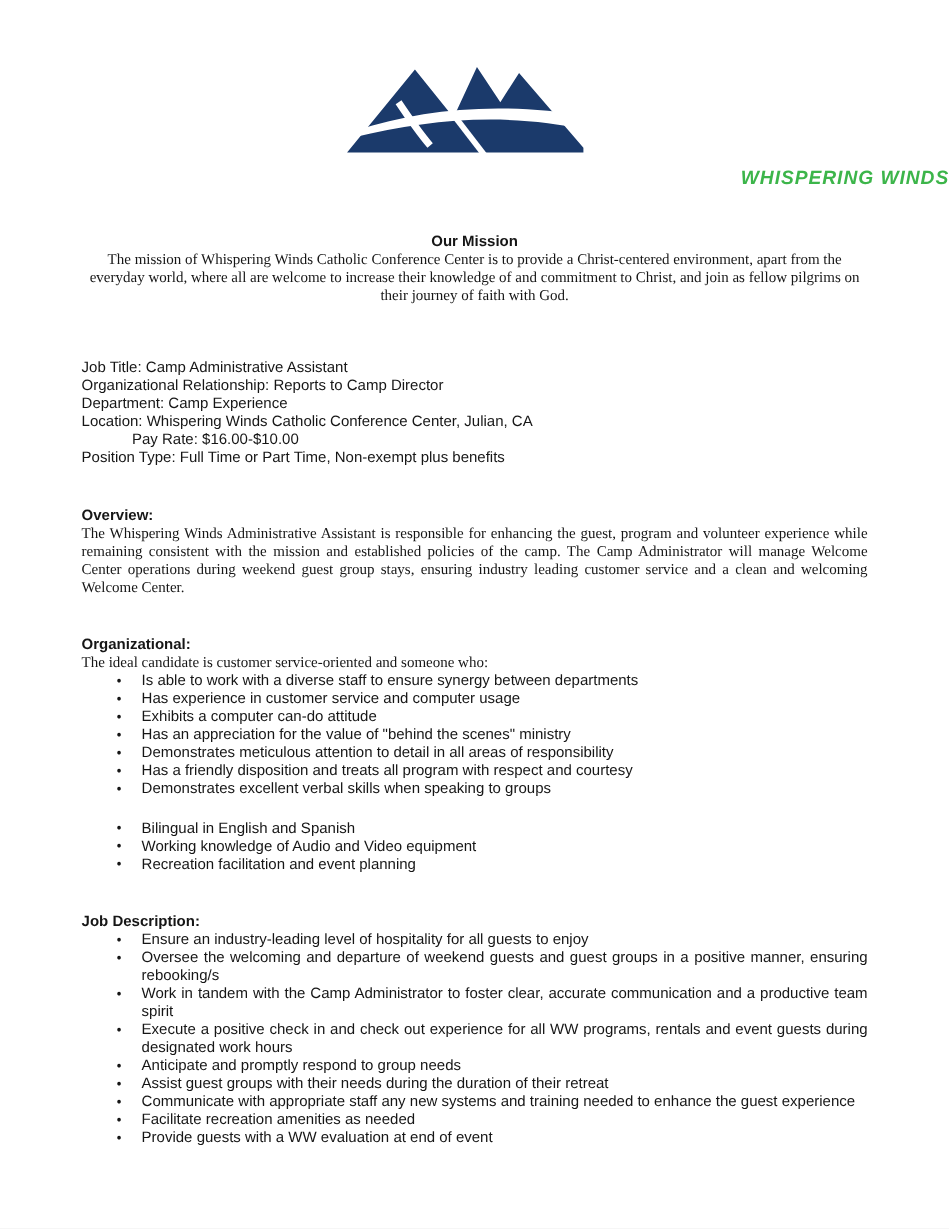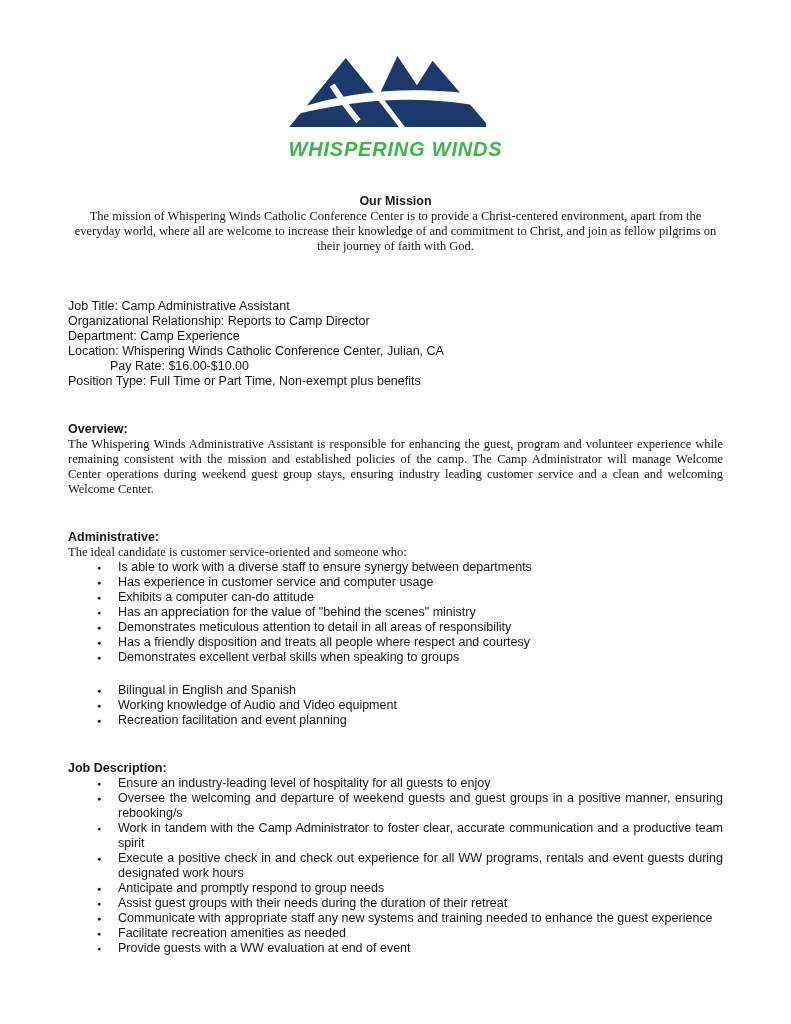--- a/index.html
+++ b/index.html
@@ -13,21 +13,21 @@
   p { margin:0;font-family:Liberation Serif, serif; }
   .center { text-align:center; }
   .justify { text-align:justify; }
   .h { font-weight:bold;margin-top:33px; }
 
   
   .logo-wrap { padding-top:53px; text-align:center; }
   .logo-art { display:block; margin:0 auto; width:225px; height:78px; }
   .brand {
     margin-top:6px; font-weight:bold; font-style:italic;
-    font-size:20px; line-height:24px; letter-spacing:0.8px;
+    font-size:16px; line-height:24px; letter-spacing:0.8px;text-align:right;
   }
 
   
   .mission { margin-top:27px; }
   .job-details { margin-top:45px; }
   .sec-overview { margin-top:14px; }
   .sec-qualifications { margin-top:10px; }
   .sec-experience { margin-top:18px; }
   .sec-jobdesc { margin-top:15px; }
 
@@ -94,29 +94,29 @@
         <span class="dvalue">Full Time or Part Time, Non-exempt plus benefits</span>
       </div>
     </div>
 
     <div class="sec-overview">
       <div class="h">Overview:</div>
       <p class="justify">The Whispering Winds Administrative Assistant is responsible for enhancing the guest, program and volunteer experience while remaining consistent with the mission and established policies of the camp. The Camp Administrator will manage Welcome Center operations during weekend guest group stays, ensuring industry leading customer service and a clean and welcoming Welcome Center.</p>
     </div>
 
     <div class="sec-qualifications">
-      <div class="h">Administrative:</div>
+      <div class="h">Organizational:</div>
       <p>The ideal candidate is customer service-oriented and someone who:</p>
       <ul class="doc-list">
         <li>Is able to work with a diverse staff to ensure synergy between departments</li>
         <li>Has experience in customer service and computer usage</li>
         <li>Exhibits a computer can-do attitude</li>
         <li>Has an appreciation for the value of "behind the scenes" ministry</li>
         <li>Demonstrates meticulous attention to detail in all areas of responsibility</li>
-        <li>Has a friendly disposition and treats all people where respect and courtesy</li>
+        <li>Has a friendly disposition and treats all program with respect and courtesy</li>
         <li>Demonstrates excellent verbal skills when speaking to groups</li>
       </ul>
     </div>
 
     <div class="sec-experience">
       <ul class="doc-list">
         <li>Bilingual in English and Spanish</li>
         <li>Working knowledge of Audio and Video equipment</li>
         <li>Recreation facilitation and event planning</li>
       </ul>

